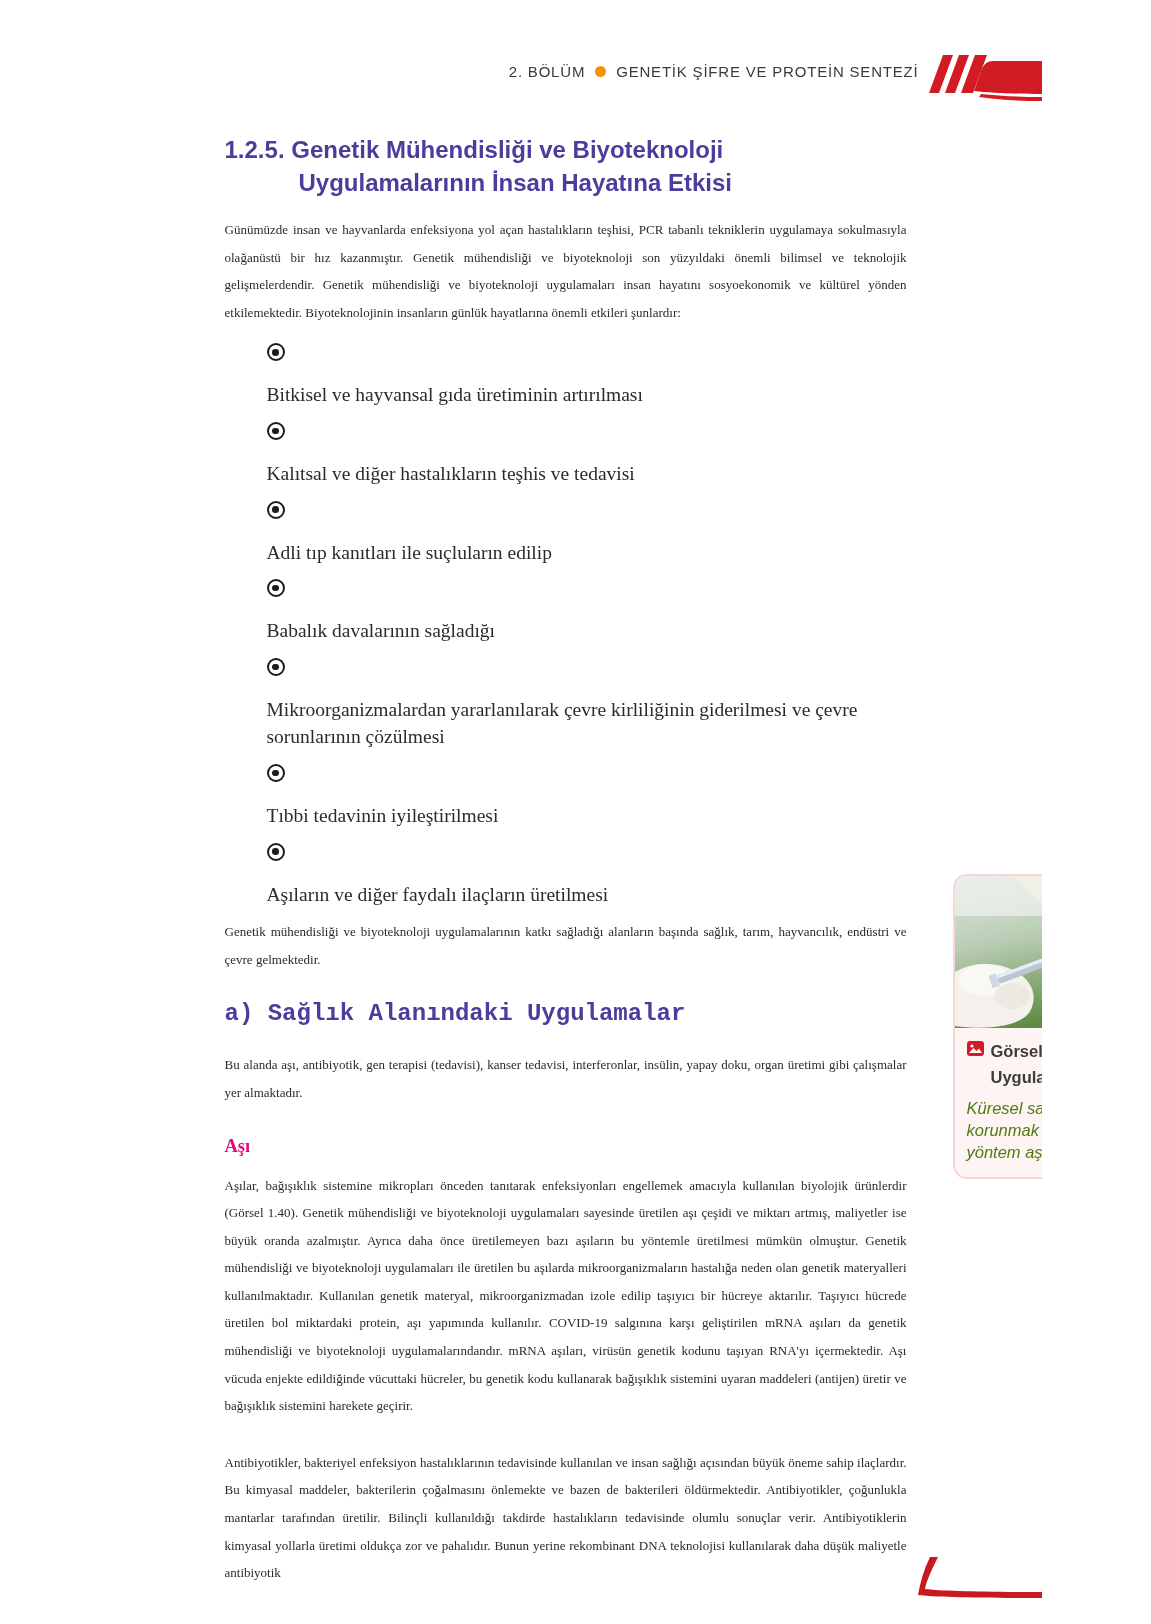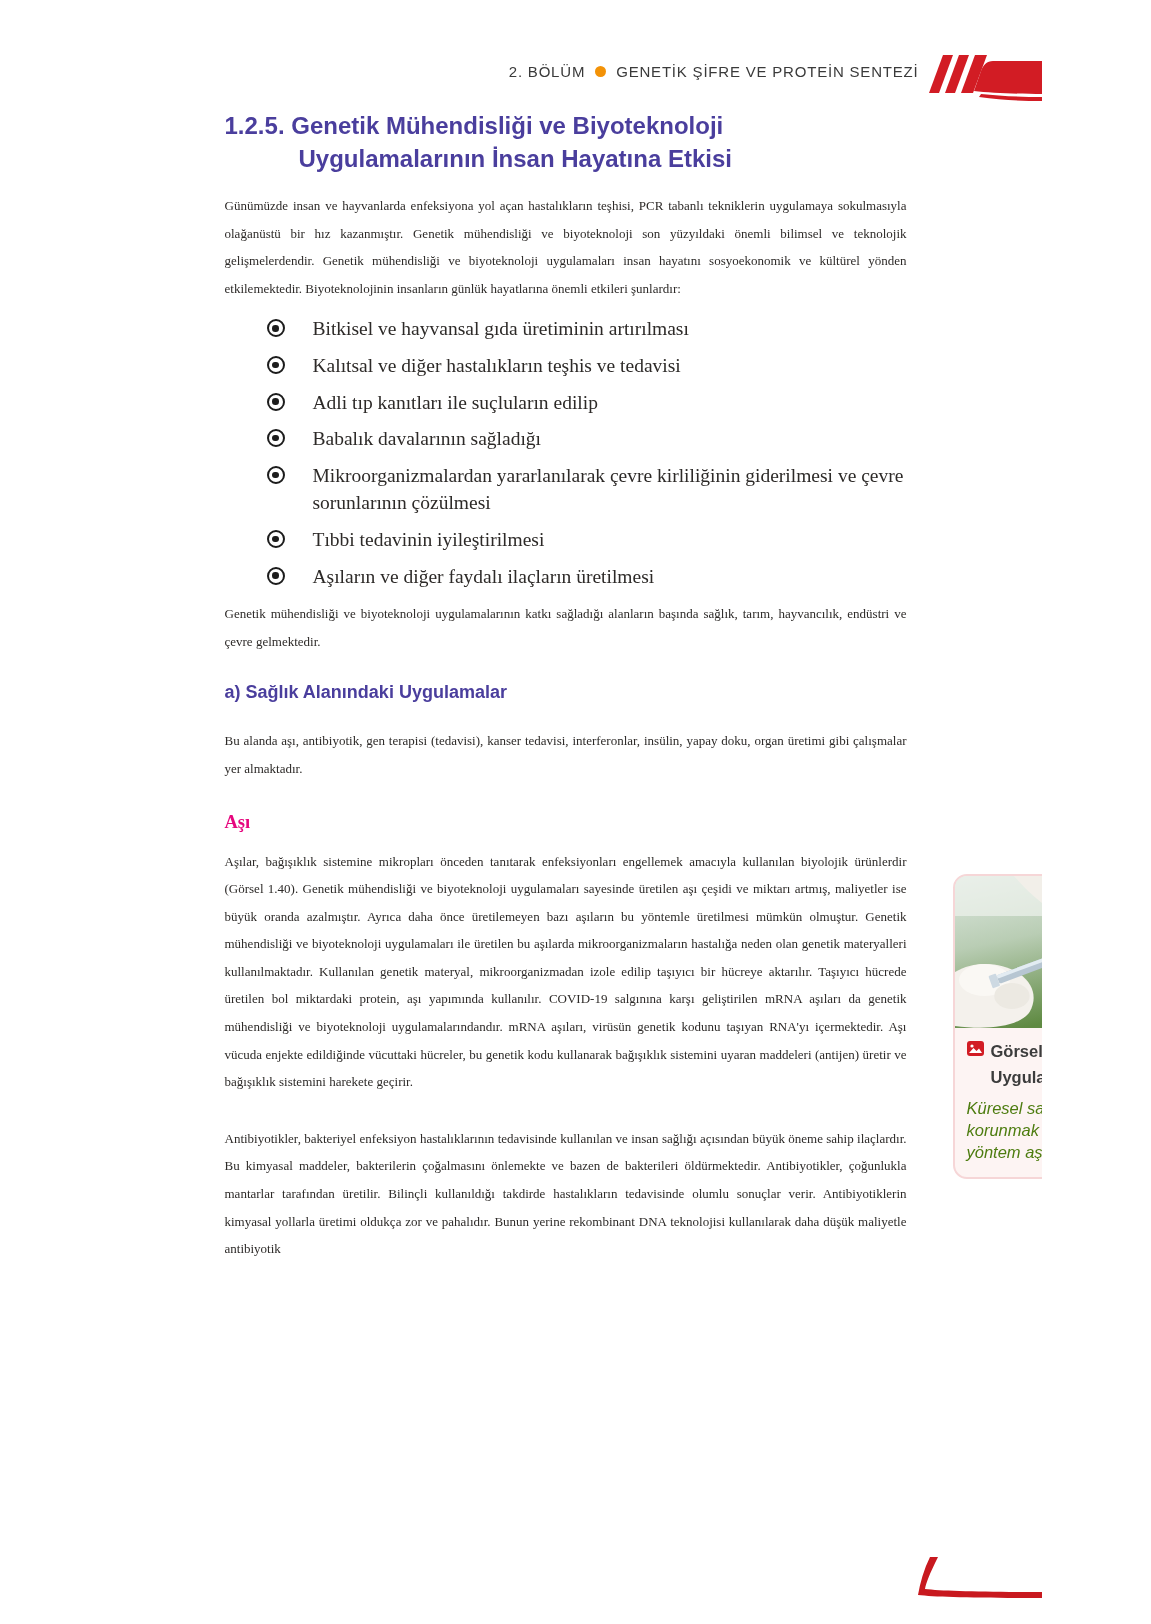--- a/index.html
+++ b/index.html
@@ -14,52 +14,52 @@
   .header-bar { position:absolute; top:0; left:0; width:100%; height:90px; }
   .header-text {
     position:absolute; top:46px; right:123px;
     font-family:"Liberation Sans", sans-serif; font-size:15px; letter-spacing:0.8px;
     color:#3a3a3a; display:flex; align-items:center; gap:10px; white-space:nowrap;
   }
   .header-dot { width:11px; height:11px; border-radius:50%; background:#f39207; display:inline-block; }
   .header-deco { position:absolute; top:30px; right:0; width:121px; height:56px; }
 
   
-  .main-col { position:absolute; left:115px; top:92px; width:682px; }
+  .main-col { position:absolute; left:115px; top:116px; width:682px; }
 
   h1.section-title {
     font-family:"Liberation Sans", sans-serif; font-weight:bold;
     font-size:24px; line-height:33px; color:#4a3e9d; margin-bottom:17px;
   }
   h1.section-title .t2 { display:block; padding-left:74px; }
 
   p.body-p {
     font-size:13px; line-height:27.6px; text-align:justify; color:#2d2a28;
   }
   .intro-p    { margin-bottom:13px; }
   .afterlist-p{ margin-bottom:27px; }
   .health-p   { margin-bottom:29px; }
   .vaccine-p  { margin-bottom:29px; }
 
   .impact-list { list-style:none; margin:2px 0 10px 0; }
   .impact-list li {
-    display:flex; align-items:flex-start; gap:28px;
+    display:flex; align-items:flex-start; gap:20px;
     padding-left:42px; margin-bottom:9px;
-    font-size:19.5px; line-height:27.6px;
+    font-size:19.5px; line-height:27.6px;flex-direction:column;
   }
   .target-icon {
     flex:0 0 auto; width:18px; height:18px; margin-top:4px;
     border:2.6px solid #1c1c1c; border-radius:50%;
     display:inline-flex; align-items:center; justify-content:center;
   }
   .target-icon::before { content:""; width:6.5px; height:6.5px; border-radius:50%; background:#1c1c1c; }
 
   h2.sub-a {
-    font-family:Liberation Sans, sans-serif; font-weight:bold;
-    font-size:18px; color:#4a3e9d; margin-bottom:24px;
+    font-family:Liberation Mono, monospace; font-weight:bold;
+    font-size:24px; color:#4a3e9d; margin-bottom:24px;
   }
   h3.pink-h {
     font-family:Liberation Serif, serif; font-weight:bold;
     font-size:18.5px; color:#e6067e; margin-bottom:15px;
   }
 
   
   .figure-card {
     position:absolute; left:843px; top:857px; width:223px;
     background:#fdf4f3; border:2px solid #f6d6d7; border-radius:14px;

